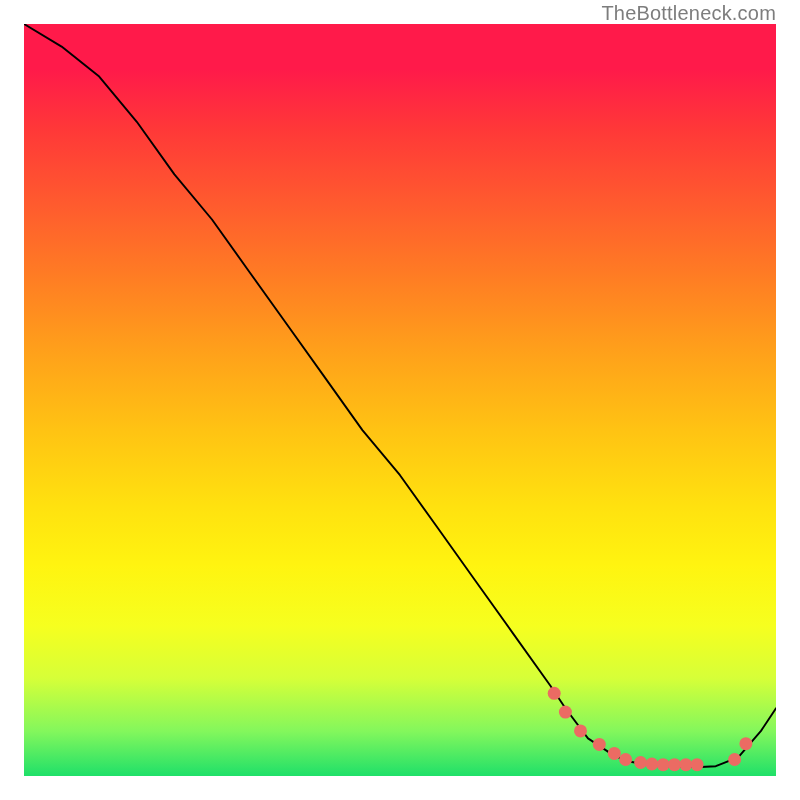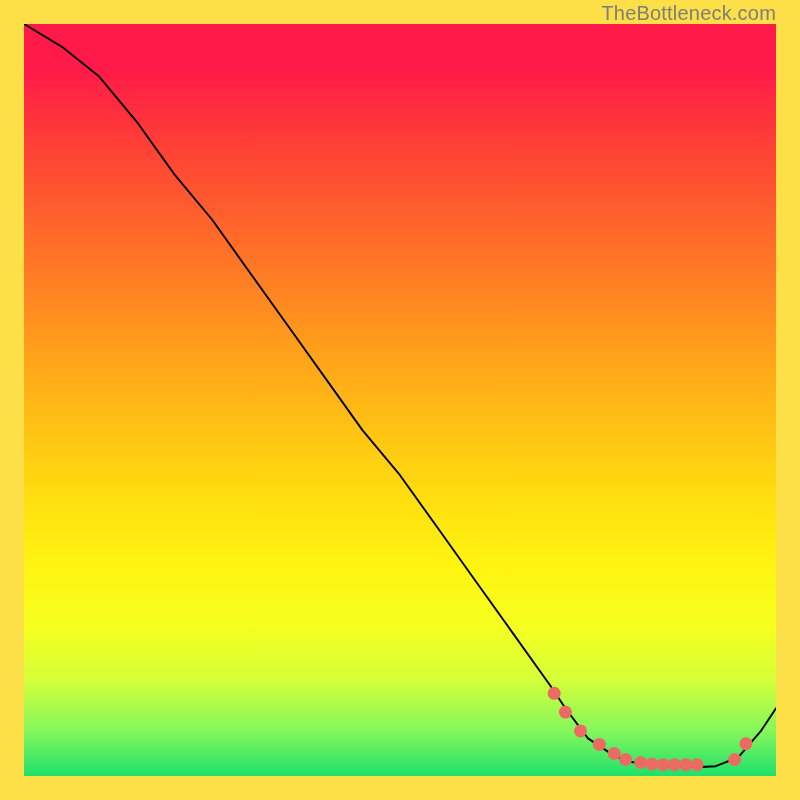--- a/index.html
+++ b/index.html
@@ -8,21 +8,21 @@
     width: 800px;
     height: 800px;
     background: #000;
     overflow: hidden;
     font-family: Arial, Helvetica, sans-serif;
   }
   .frame {
     position: relative;
     width: 800px;
     height: 800px;
-    background: #fde047;
+    background: #ffffff;
   }
   .plot {
     position: absolute;
     left: 24px;
     top: 24px;
     width: 752px;
     height: 752px;
     
     background: linear-gradient(
       to bottom,

